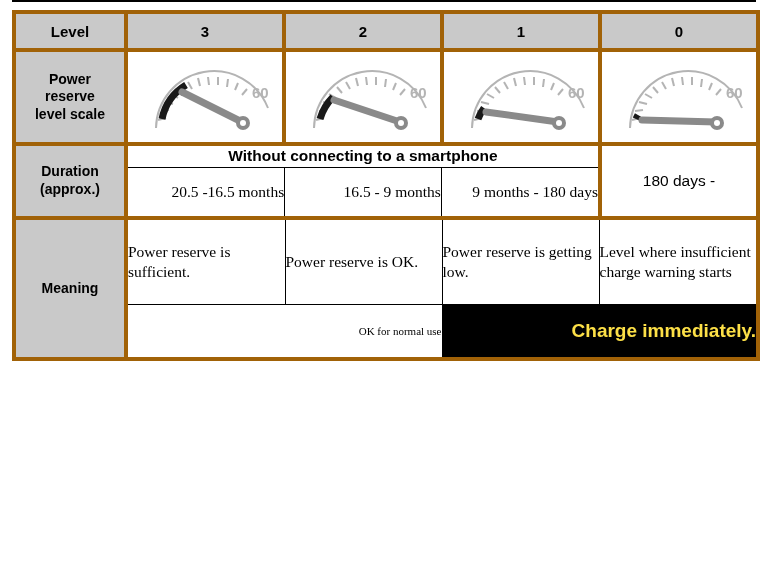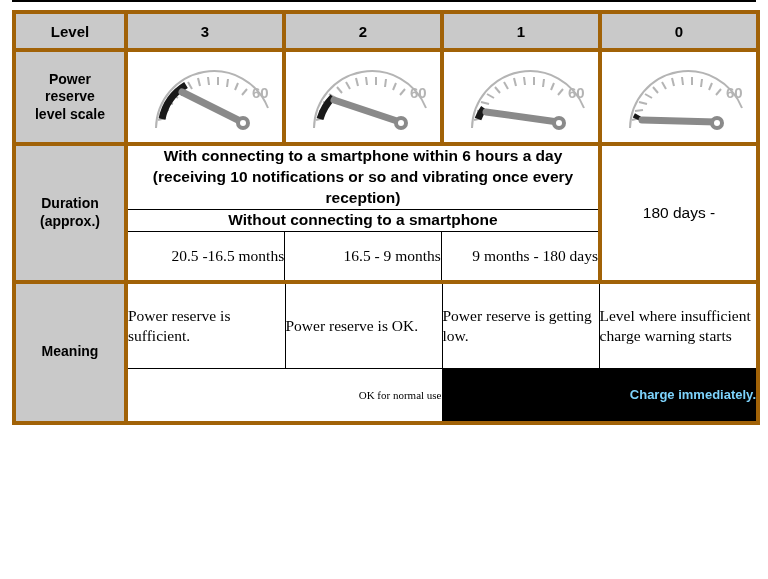--- a/index.html
+++ b/index.html
@@ -110,24 +110,24 @@
     padding-top: 10px;
   }
   .usecell {
     font-size: 11px;
     font-family: "Liberation Serif", serif;
     padding: 8px 10px;
     height: 52px;
   }
   .charge {
     background: #000;
-    color: #7dd3fc;
+    color: #fde047;
     font-family: "Liberation Sans", sans-serif;
     font-weight: bold;
-    font-size: 13px;
+    font-size: 19px;
     padding: 9px 10px;
     text-align: left;
   }
   
   table.inner {
     border-collapse: collapse;
     width: 100%;
     table-layout: fixed;
   }
   table.inner td {
@@ -302,23 +302,20 @@
         <div>(approx.)</div>
       </td>
       <td class="nopad" colspan="3">
         <table class="inner">
           <colgroup>
             <col style="width:33.34%">
             <col style="width:33.33%">
             <col style="width:33.33%">
           </colgroup>
           <tbody>
-                <tr>
-            <td class="banner" colspan="3">With connecting to a smartphone within 6 hours a day (receiving 10 notifications or so and vibrating once every reception)</td>
-          </tr>
           <tr>
             <td class="banner" colspan="3">Without connecting to a smartphone</td>
           </tr>
           <tr>
             <td class="monthcell">20.5 -16.5 months</td>
             <td class="monthcell">16.5 - 9 months</td>
             <td class="monthcell">9 months - 180 days</td>
           </tr>
         </tbody>
             </table>

